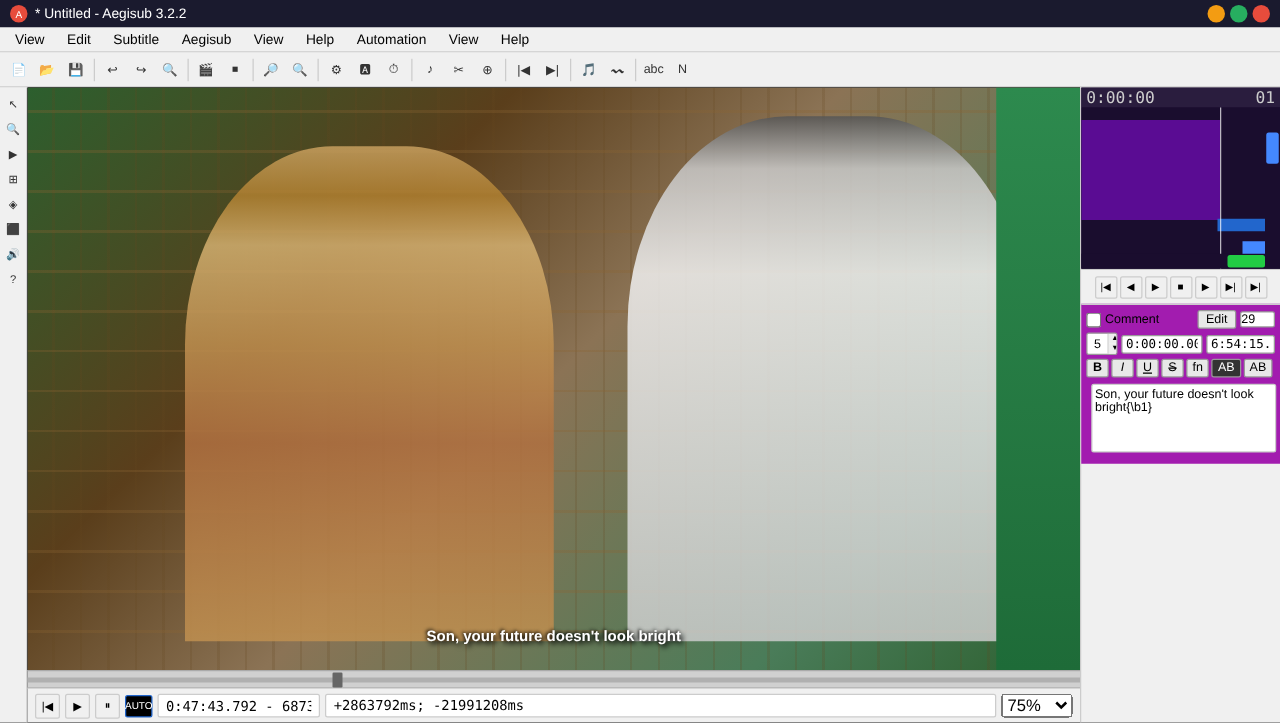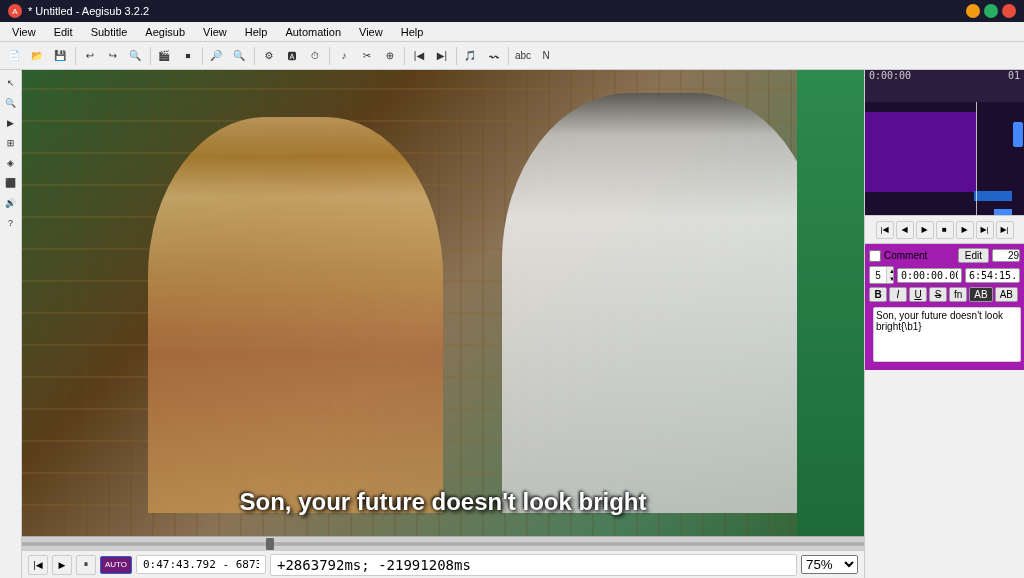--- a/index.html
+++ b/index.html
@@ -171,21 +171,21 @@
       background: linear-gradient(180deg, #2d8a4e 0%, #1e6b38 100%);
     }
 
     
     .subtitle-overlay {
       position: absolute;
       bottom: 20px;
       left: 50%;
       transform: translateX(-50%);
       color: #fff;
-      font-size: 24px;
+      font-size: 12px;
       font-weight: bold;
       text-shadow: 2px 2px 4px #000, -1px -1px 3px #000;
       white-space: nowrap;
       text-align: center;
     }
 
     
     #scrubber {
       height: 14px;
       background: #d0d0d0;
@@ -253,27 +253,28 @@
     }
 
     
     #waveform {
       height: 145px;
       background: #1a0d2e;
       position: relative;
       overflow: hidden;
     }
     .wave-header {
-      height: 32px;
+      height: 16px;
       background: #2a1d3e;
       display: flex;
+      align-items: center;
       justify-content: space-between;
       padding: 0 4px;
       color: #ccc;
-      font-size: 10px;
+      font-size: 13px;
       font-family: monospace;
     }
     .wave-canvas {
       width: 100%;
       height: calc(100% - 16px);
       position: relative;
       background: #1a0d2e;
     }
     .wave-purple-block {
       position: absolute;
@@ -353,21 +354,21 @@
       font-size: 10px;
       border: 1px solid #999;
       background: #e8e8e8;
       border-radius: 2px;
       cursor: pointer;
     }
     .edit-num {
       width: 28px;
       font-size: 10px;
       border: 1px solid #999;
-      text-align: right;
+      text-align: left;
       border-radius: 2px;
       background: #fff;
     }
     .time-input {
       font-size: 10px;
       border: 1px solid #999;
       background: #fff;
       border-radius: 2px;
       padding: 1px 3px;
       font-family: monospace;
@@ -523,23 +524,23 @@
 
     <div id="scrubber">
       <div class="scrubber-track" style="width:100%; height:4px; background:#b0b0b0; position:absolute; top:5px;"></div>
       <div id="scrubber-thumb"></div>
     </div>
 
     <div id="transport">
       <button class="transport-btn">|◀</button>
       <button class="transport-btn">▶</button>
       <button class="transport-btn">⏸</button>
-      <div style="width:32px; height:18px; background:#701a75; border:1px solid #2266cc; border-radius:2px; cursor:pointer; display:flex; align-items:center; justify-content:center; font-size:8px; color:#fff;">AUTO</div>
+      <div style="width:22px; height:18px; background:#000000; border:1px solid #2266cc; border-radius:2px; cursor:pointer; display:flex; align-items:center; justify-content:center; font-size:8px; color:#fff;">AUTO</div>
       <input type="text" id="time-display" style="font-size: 11px; font-family: monospace; background: rgb(255, 255, 255); border: 1px solid rgb(204, 204, 204); padding: 2px 6px; width: 130px; border-radius: 2px;" value="0:47:43.792 - 68731">
-      <input type="text" id="offset-display" style="font-size: 14px; font-family: monospace; background: rgb(255, 255, 255); border: 1px solid rgb(204, 204, 204); padding: 2px 6px; flex: 1 1 0%; border-radius: 2px;" value="+2863792ms; -21991208ms">
+      <input type="text" id="offset-display" style="font-size: 11px; font-family: monospace; background: rgb(255, 255, 255); border: 1px solid rgb(204, 204, 204); padding: 2px 6px; flex: 1 1 0%; border-radius: 2px;" value="+2863792ms; -21991208ms">
       <select class="zoom-select">
         <option>75%</option>
         <option>25%</option>
         <option>50%</option>
         <option>100%</option>
         <option>125%</option>
         <option>150%</option>
         <option>200%</option>
       </select>
     </div>

